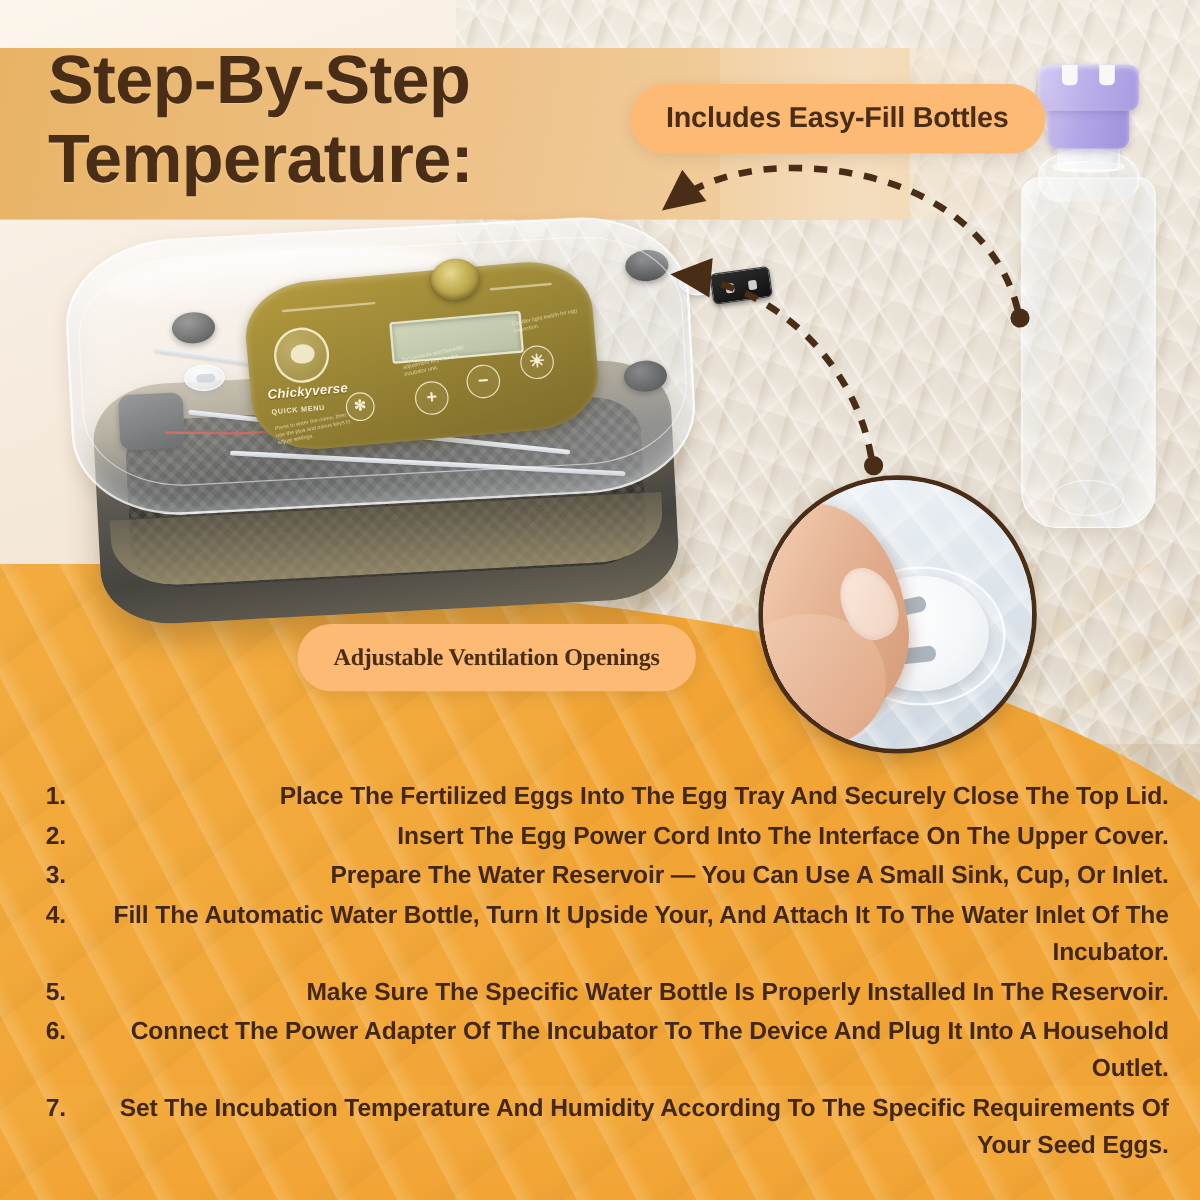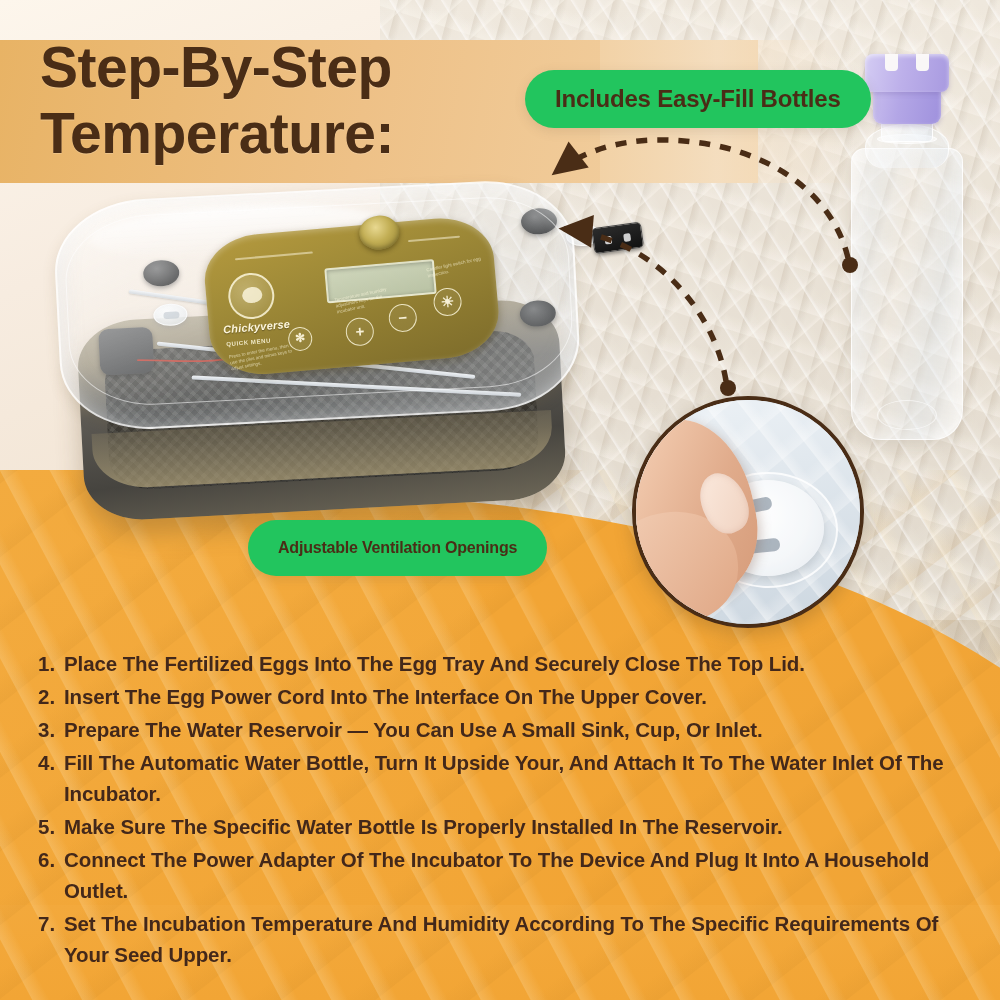--- a/index.html
+++ b/index.html
@@ -331,50 +331,50 @@
     border:2px solid rgba(255,255,255,.8);
     background:rgba(255,255,255,.22);
   }
   .inset-vent-slot {
     position:absolute; border-radius:6px; background:rgba(120,135,150,.60);
   }
 
   
   .pill {
     position:absolute;
-    background:#22c55e;
+    background:#fdba74;
     border-radius:40px;
     display:flex; align-items:center;
     box-shadow:0 3px 12px rgba(110,90,60,.16);
   }
   .pill span {
     font-weight:bold; color:#4a2d16;
     letter-spacing:-0.2px; white-space:nowrap;
   }
   #pill-bottles { left:525px; top:70px; height:58px; padding:0 30px; }
   #pill-bottles span { font-size:24px; }
   #pill-vent { left:248px; top:520px; height:56px; padding:0 30px; }
-  #pill-vent span { font-size:16px; }
+  #pill-vent span { font-size:20px;font-family:Liberation Serif, serif; }
 
   
   .arrow-svg { position:absolute; left:0; top:0; width:1000px; height:1000px; pointer-events:none; }
 
   
   .steps {
     position:absolute; left:34px; top:648px; width:940px;
   }
   .step {
     display:flex;
     font-size:20.5px; line-height:31px;
     font-weight:bold; color:#43281a;
     letter-spacing:-0.1px;
     margin-bottom:2px;
   }
   .step-num { width:30px; flex:0 0 30px; text-align:right; padding-right:9px; }
-  .step-txt { flex:1; }
+  .step-txt { flex:1;text-align:right; }
 </style>
 </head>
 <body>
 
 <div id="canvas">
 
   <div class="top-cream"></div>
   <div class="straw"></div>
   <div class="straw-dim"></div>
   <div class="orange-sweep"></div>
@@ -505,17 +505,17 @@
     <div class="step">
       <div class="step-num">5.</div>
       <div class="step-txt">Make Sure The Specific Water Bottle Is Properly Installed In The Reservoir.</div>
     </div>
     <div class="step">
       <div class="step-num">6.</div>
       <div class="step-txt">Connect The Power Adapter Of The Incubator To The Device And Plug It Into A Household Outlet.</div>
     </div>
     <div class="step">
       <div class="step-num">7.</div>
-      <div class="step-txt">Set The Incubation Temperature And Humidity According To The Specific Requirements Of Your Seed Upper.</div>
+      <div class="step-txt">Set The Incubation Temperature And Humidity According To The Specific Requirements Of Your Seed Eggs.</div>
     </div>
   </div>
 
 </div>
 
 </body></html>

